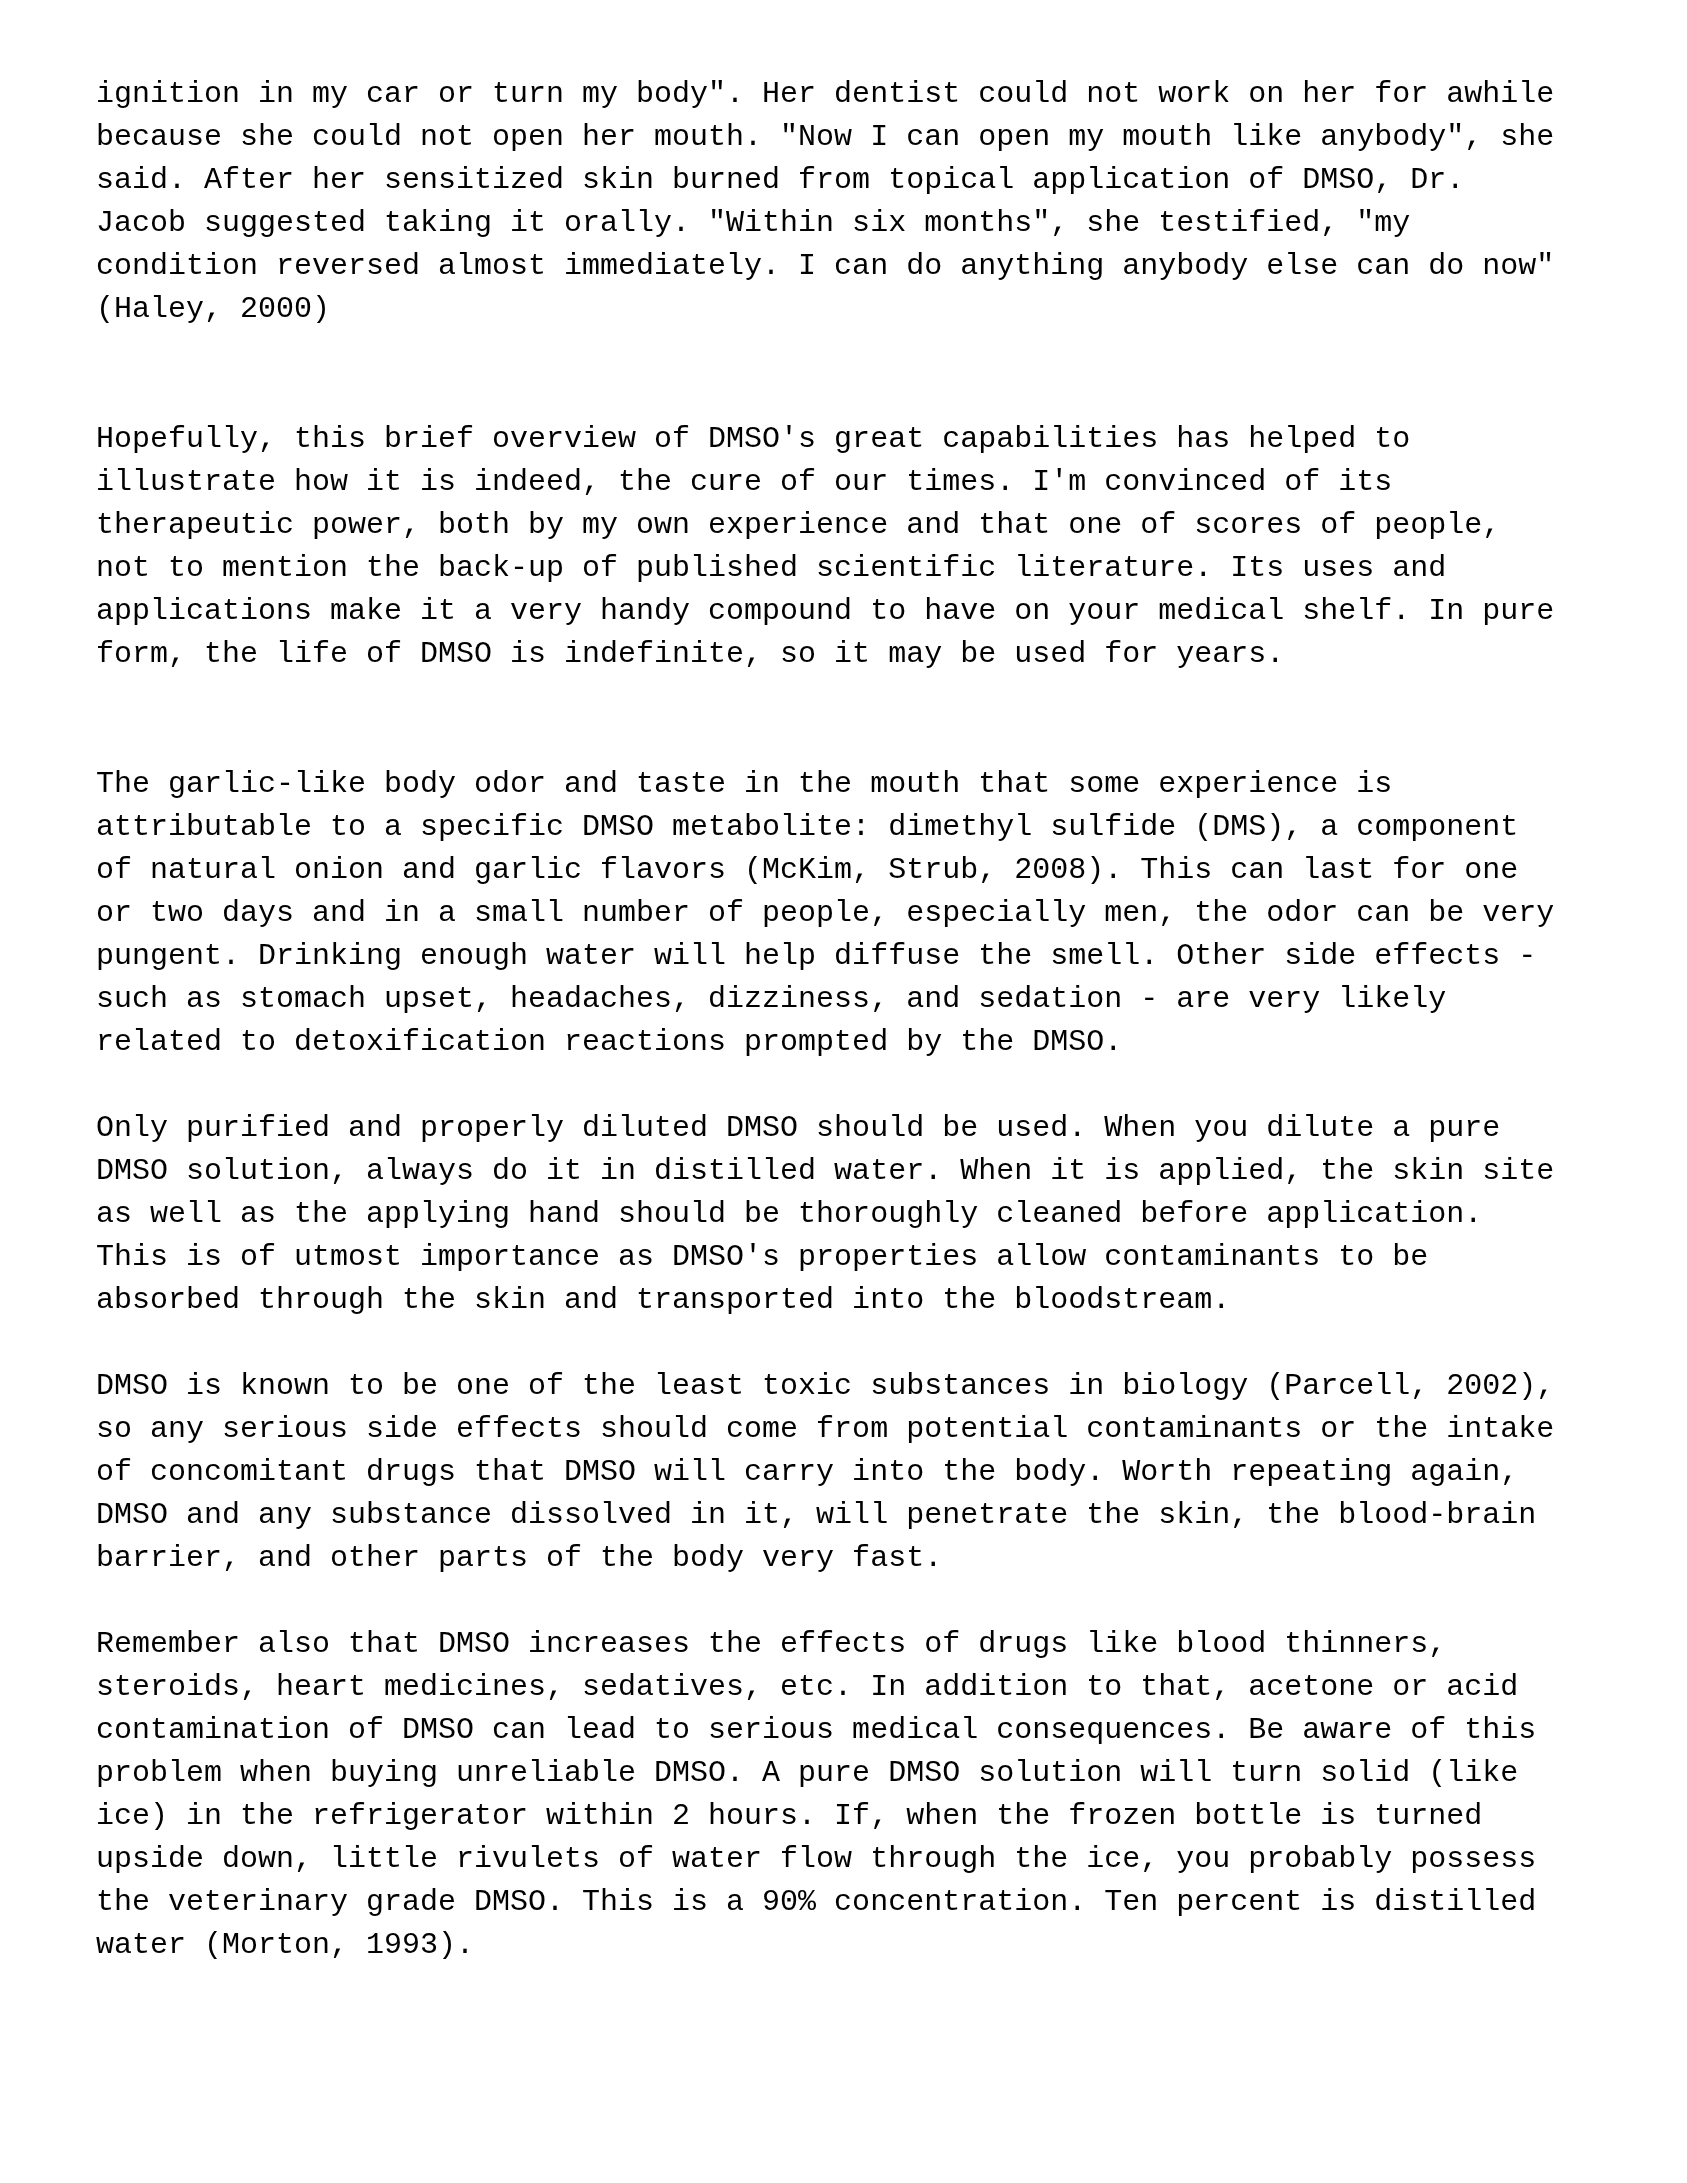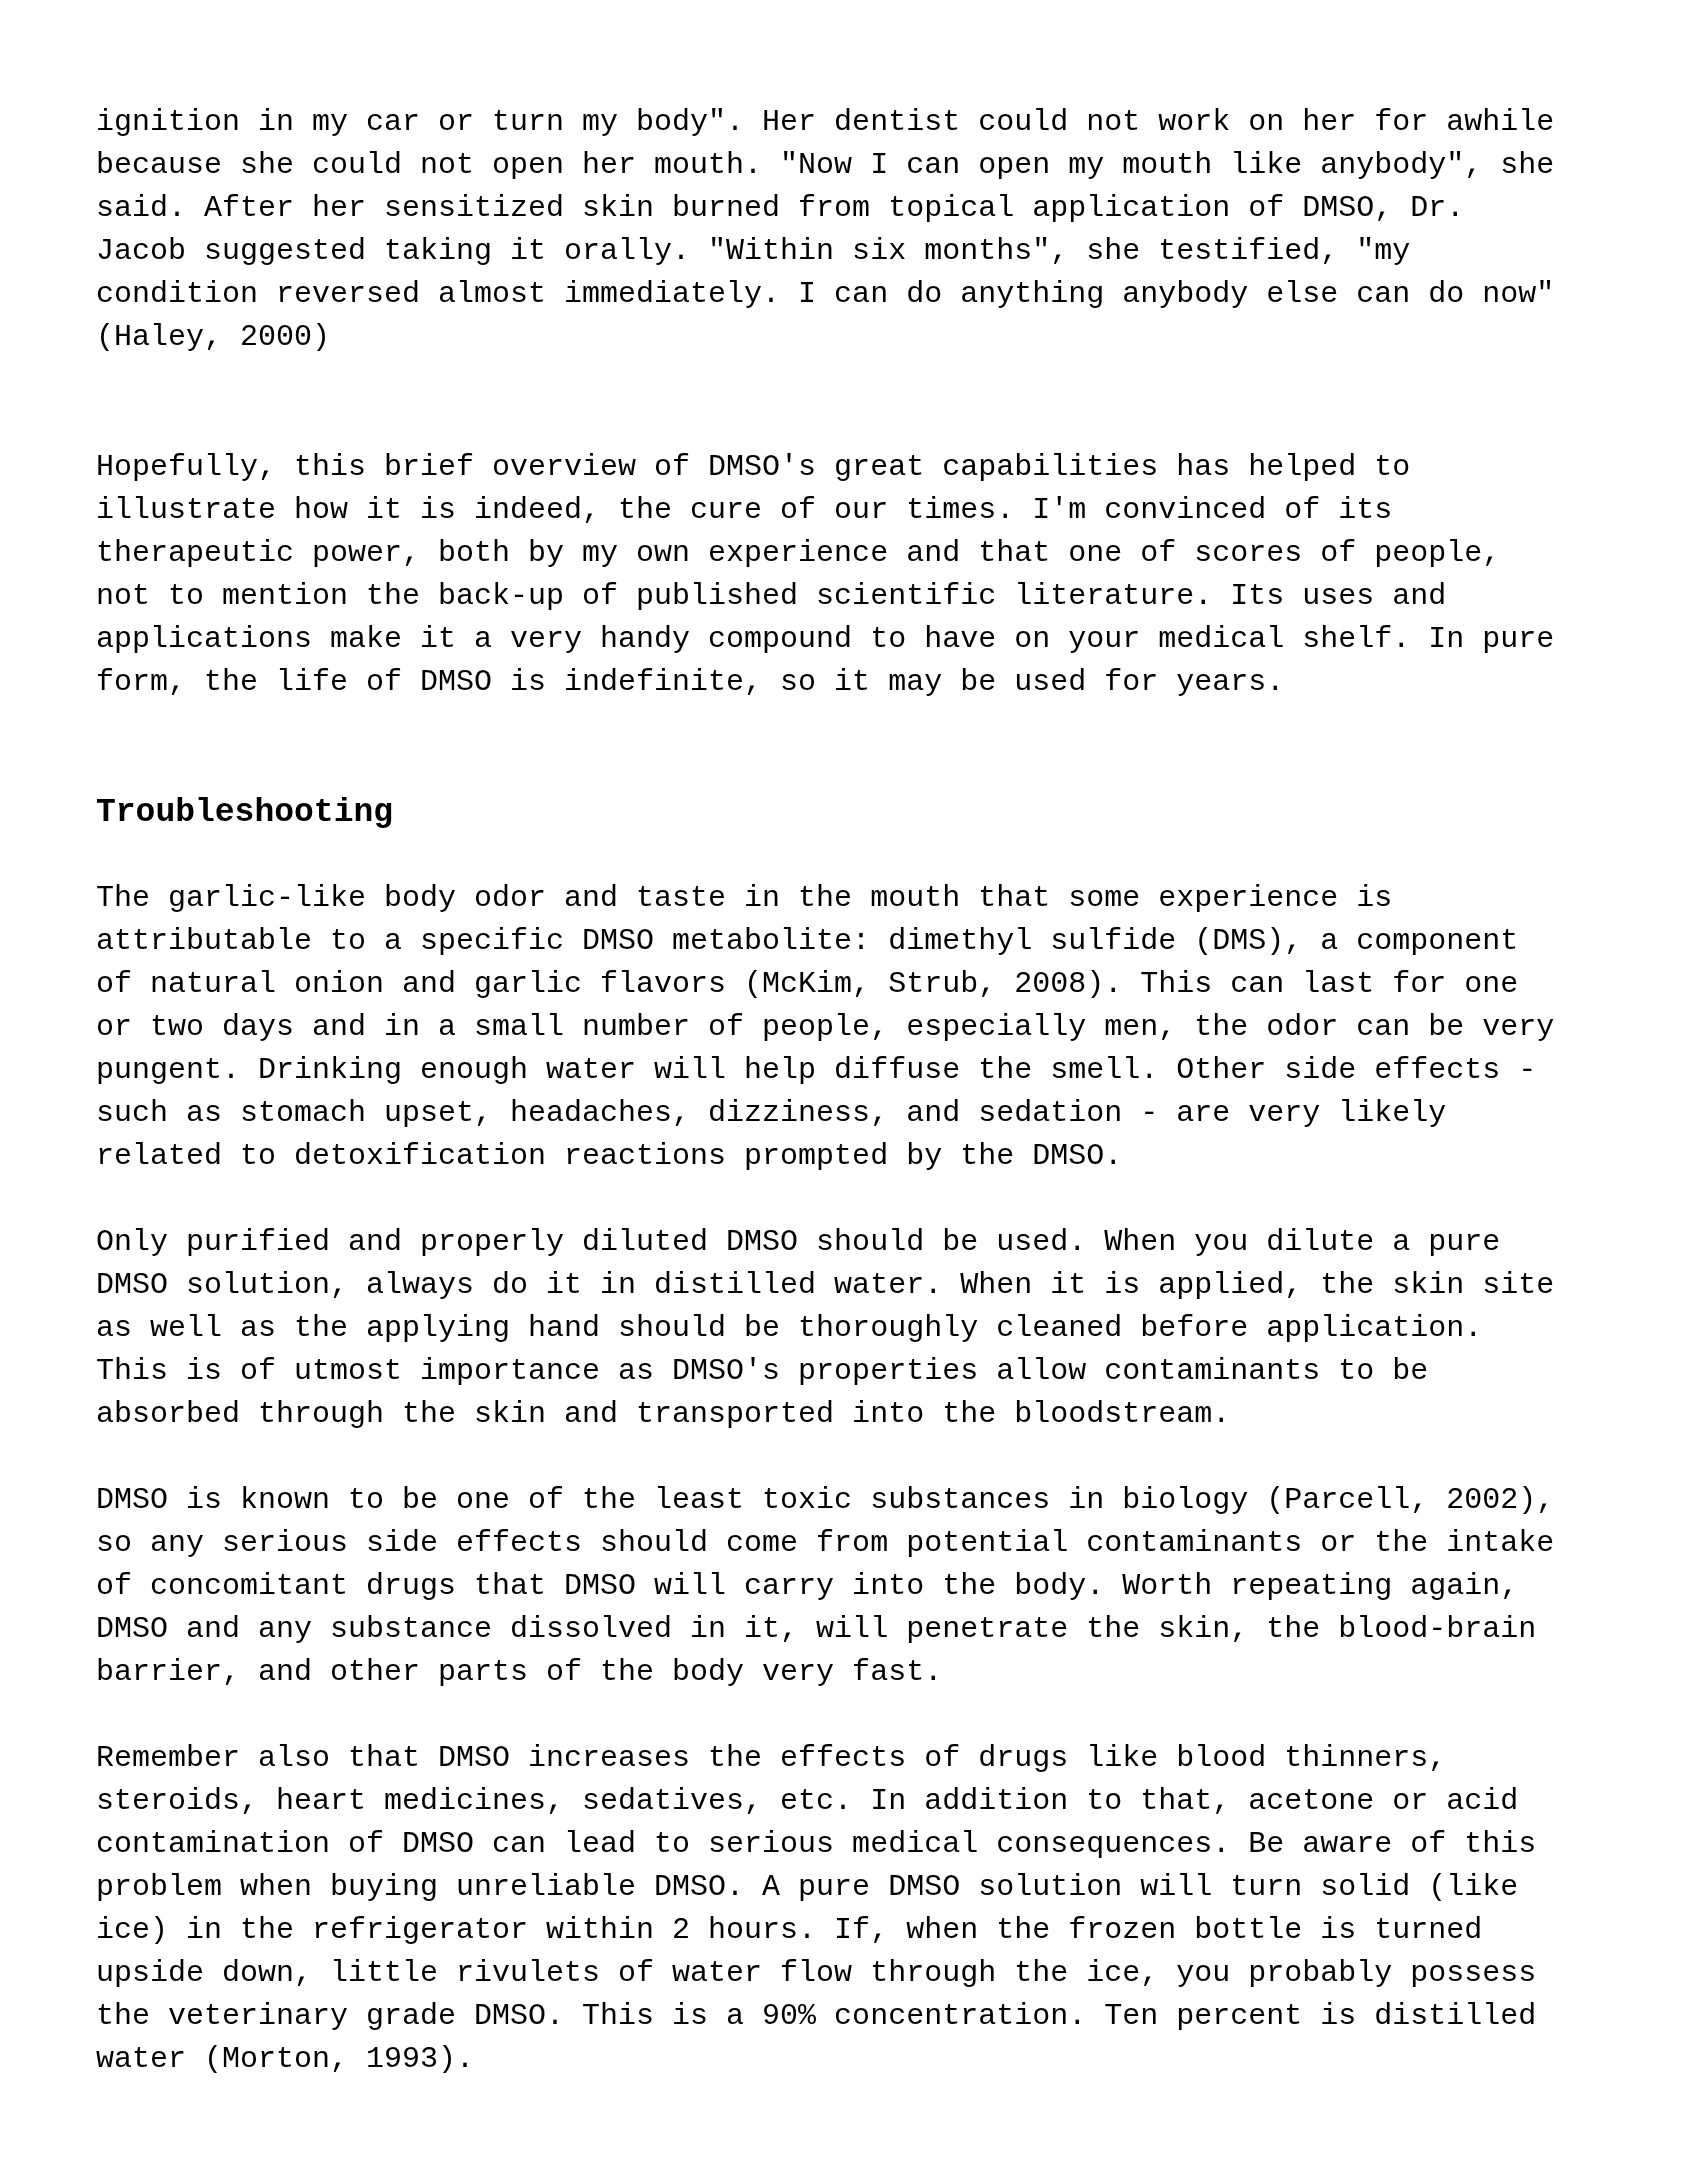--- a/index.html
+++ b/index.html
@@ -20,21 +20,20 @@
   }
   .body-text {
     margin: 0 0 43px 0;
     font-size: 30px;
     line-height: 43px;
     white-space: pre;
     font-weight: normal;
   }
   .gap-large {
     margin-bottom: 87px;
-    margin-top: 28px;
   }
   .heading {
     margin: 0 0 43px 0;
     font-size: 33px;
     line-height: 43px;
     font-weight: bold;
     white-space: pre;
   }
 </style>
 </head>
@@ -48,21 +47,20 @@
 condition reversed almost immediately. I can do anything anybody else can do now"
 (Haley, 2000)</p>
 
   <p class="body-text gap-large">Hopefully, this brief overview of DMSO's great capabilities has helped to
 illustrate how it is indeed, the cure of our times. I'm convinced of its
 therapeutic power, both by my own experience and that one of scores of people,
 not to mention the back-up of published scientific literature. Its uses and
 applications make it a very handy compound to have on your medical shelf. In pure
 form, the life of DMSO is indefinite, so it may be used for years.</p>
 
-  <h2 class="heading">Troubleshooting</h2>
 
   <p class="body-text">The garlic-like body odor and taste in the mouth that some experience is
 attributable to a specific DMSO metabolite: dimethyl sulfide (DMS), a component
 of natural onion and garlic flavors (McKim, Strub, 2008). This can last for one
 or two days and in a small number of people, especially men, the odor can be very
 pungent. Drinking enough water will help diffuse the smell. Other side effects -
 such as stomach upset, headaches, dizziness, and sedation - are very likely
 related to detoxification reactions prompted by the DMSO.</p>
 
   <p class="body-text">Only purified and properly diluted DMSO should be used. When you dilute a pure

